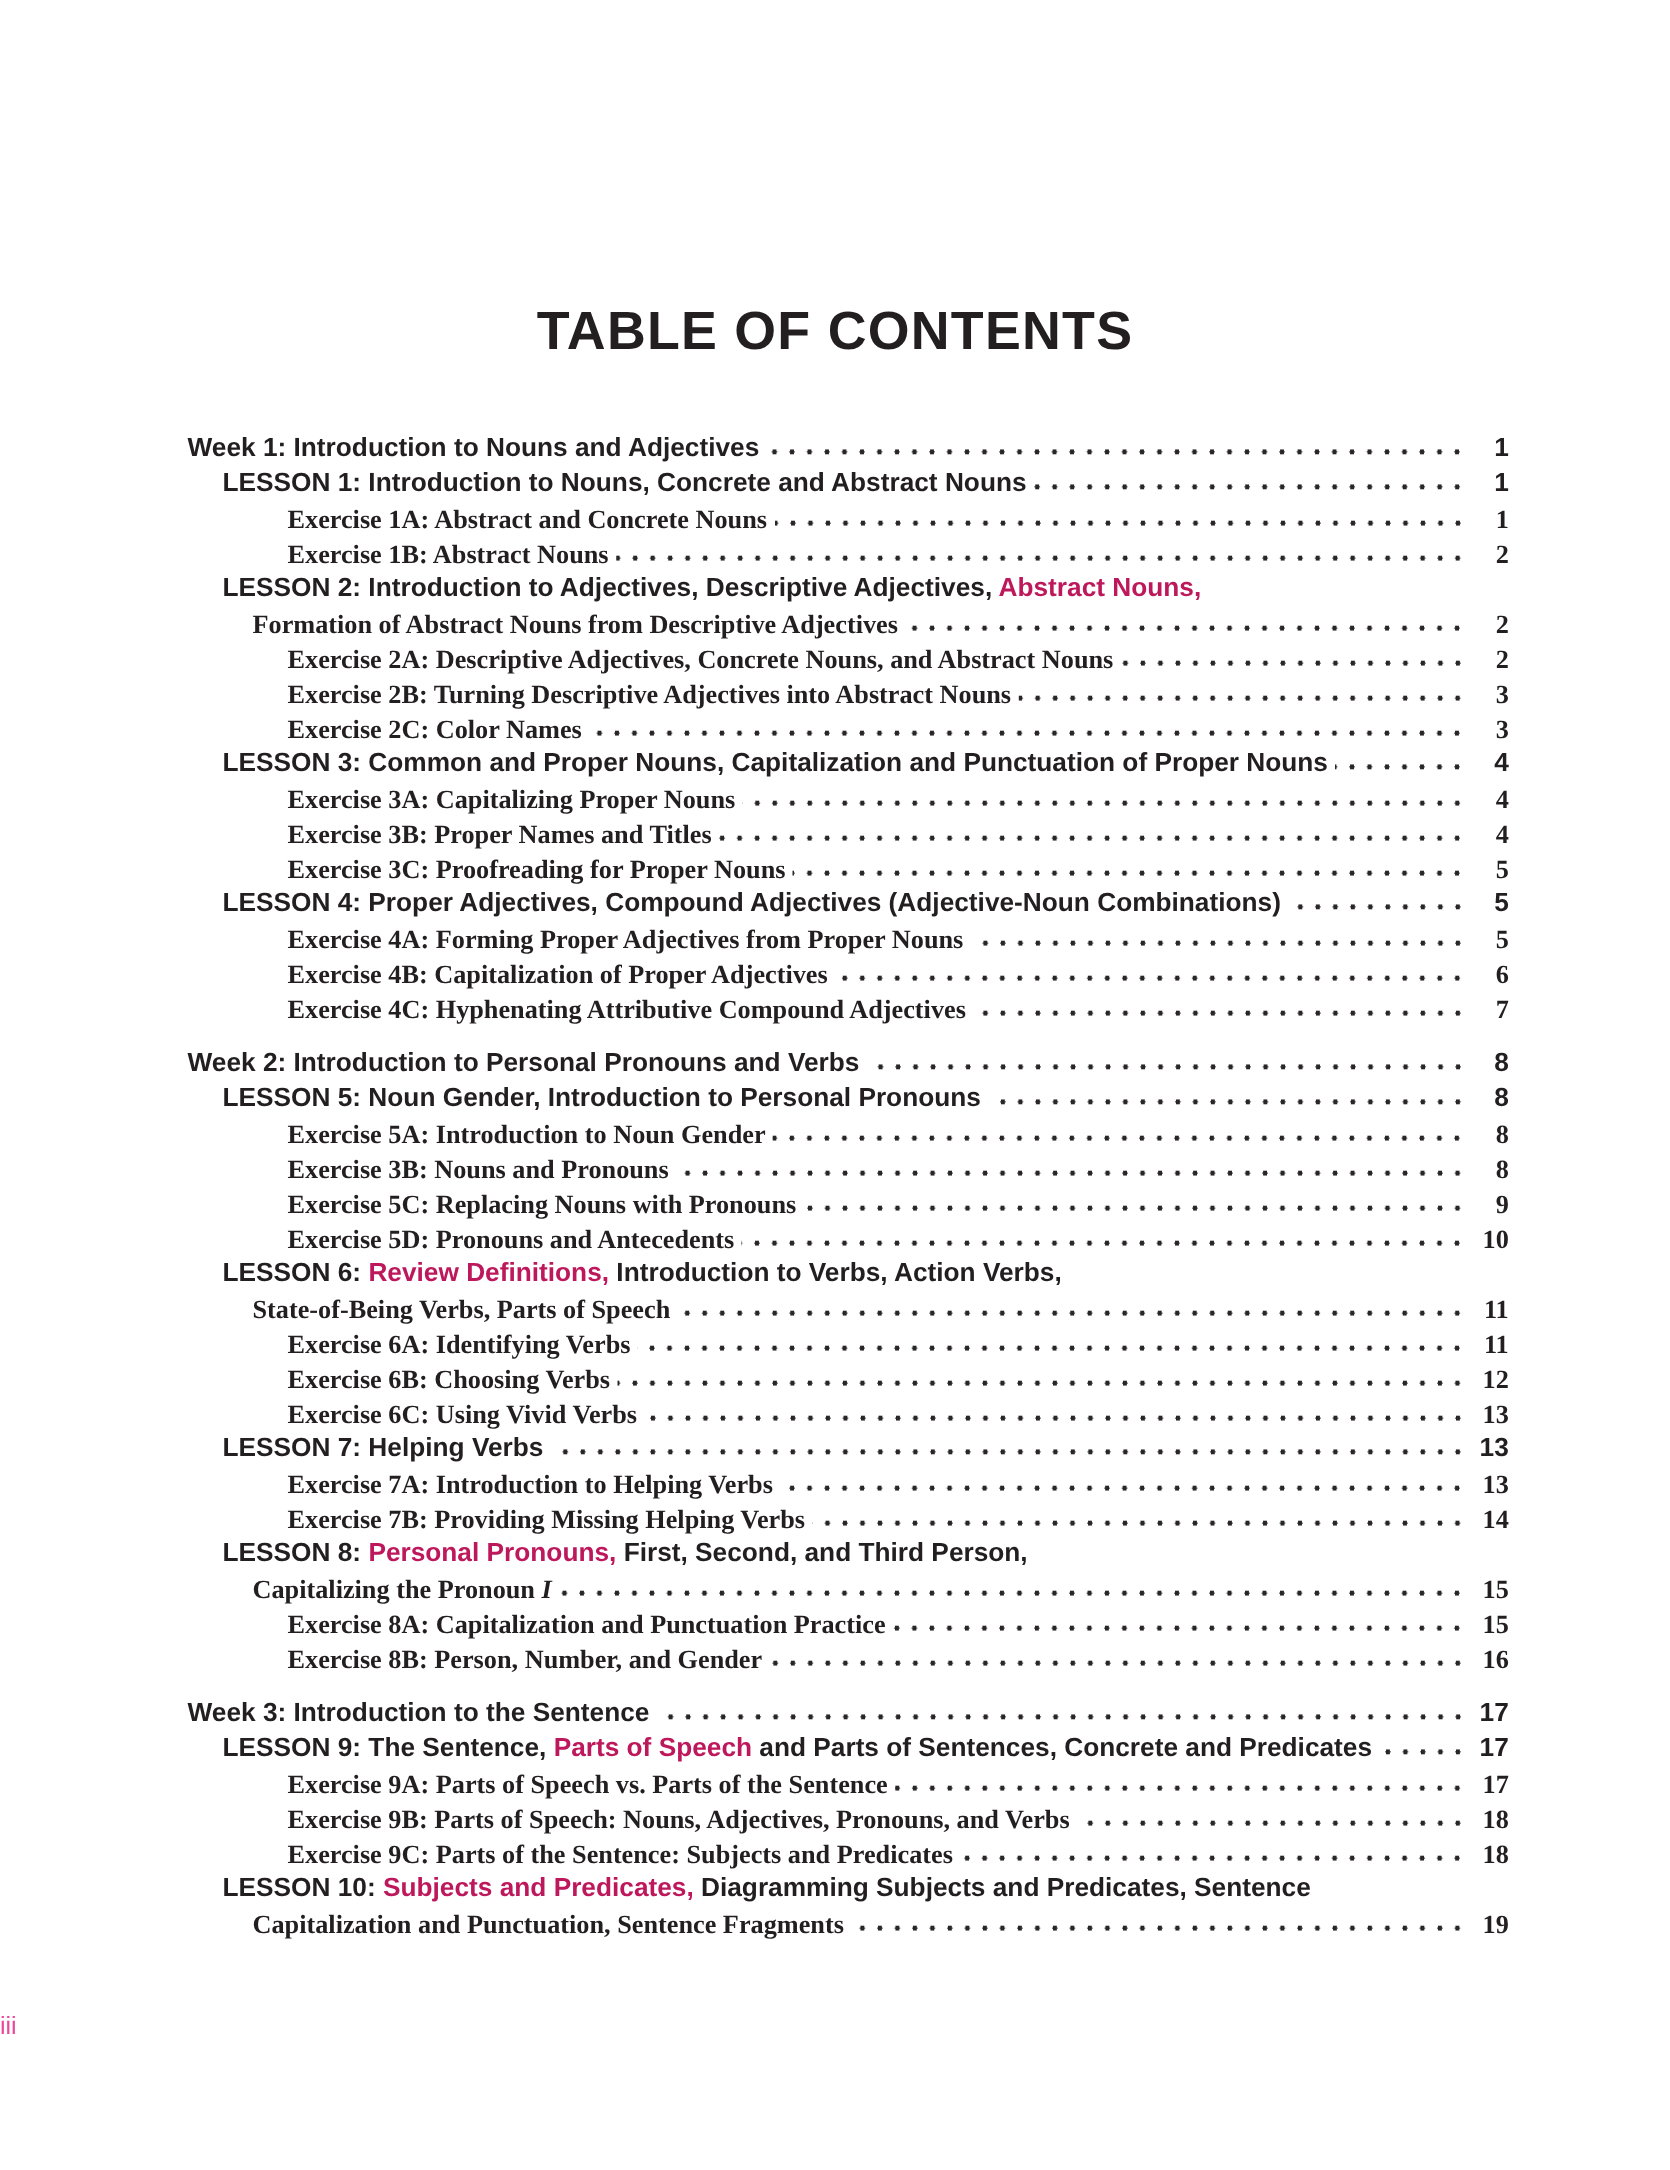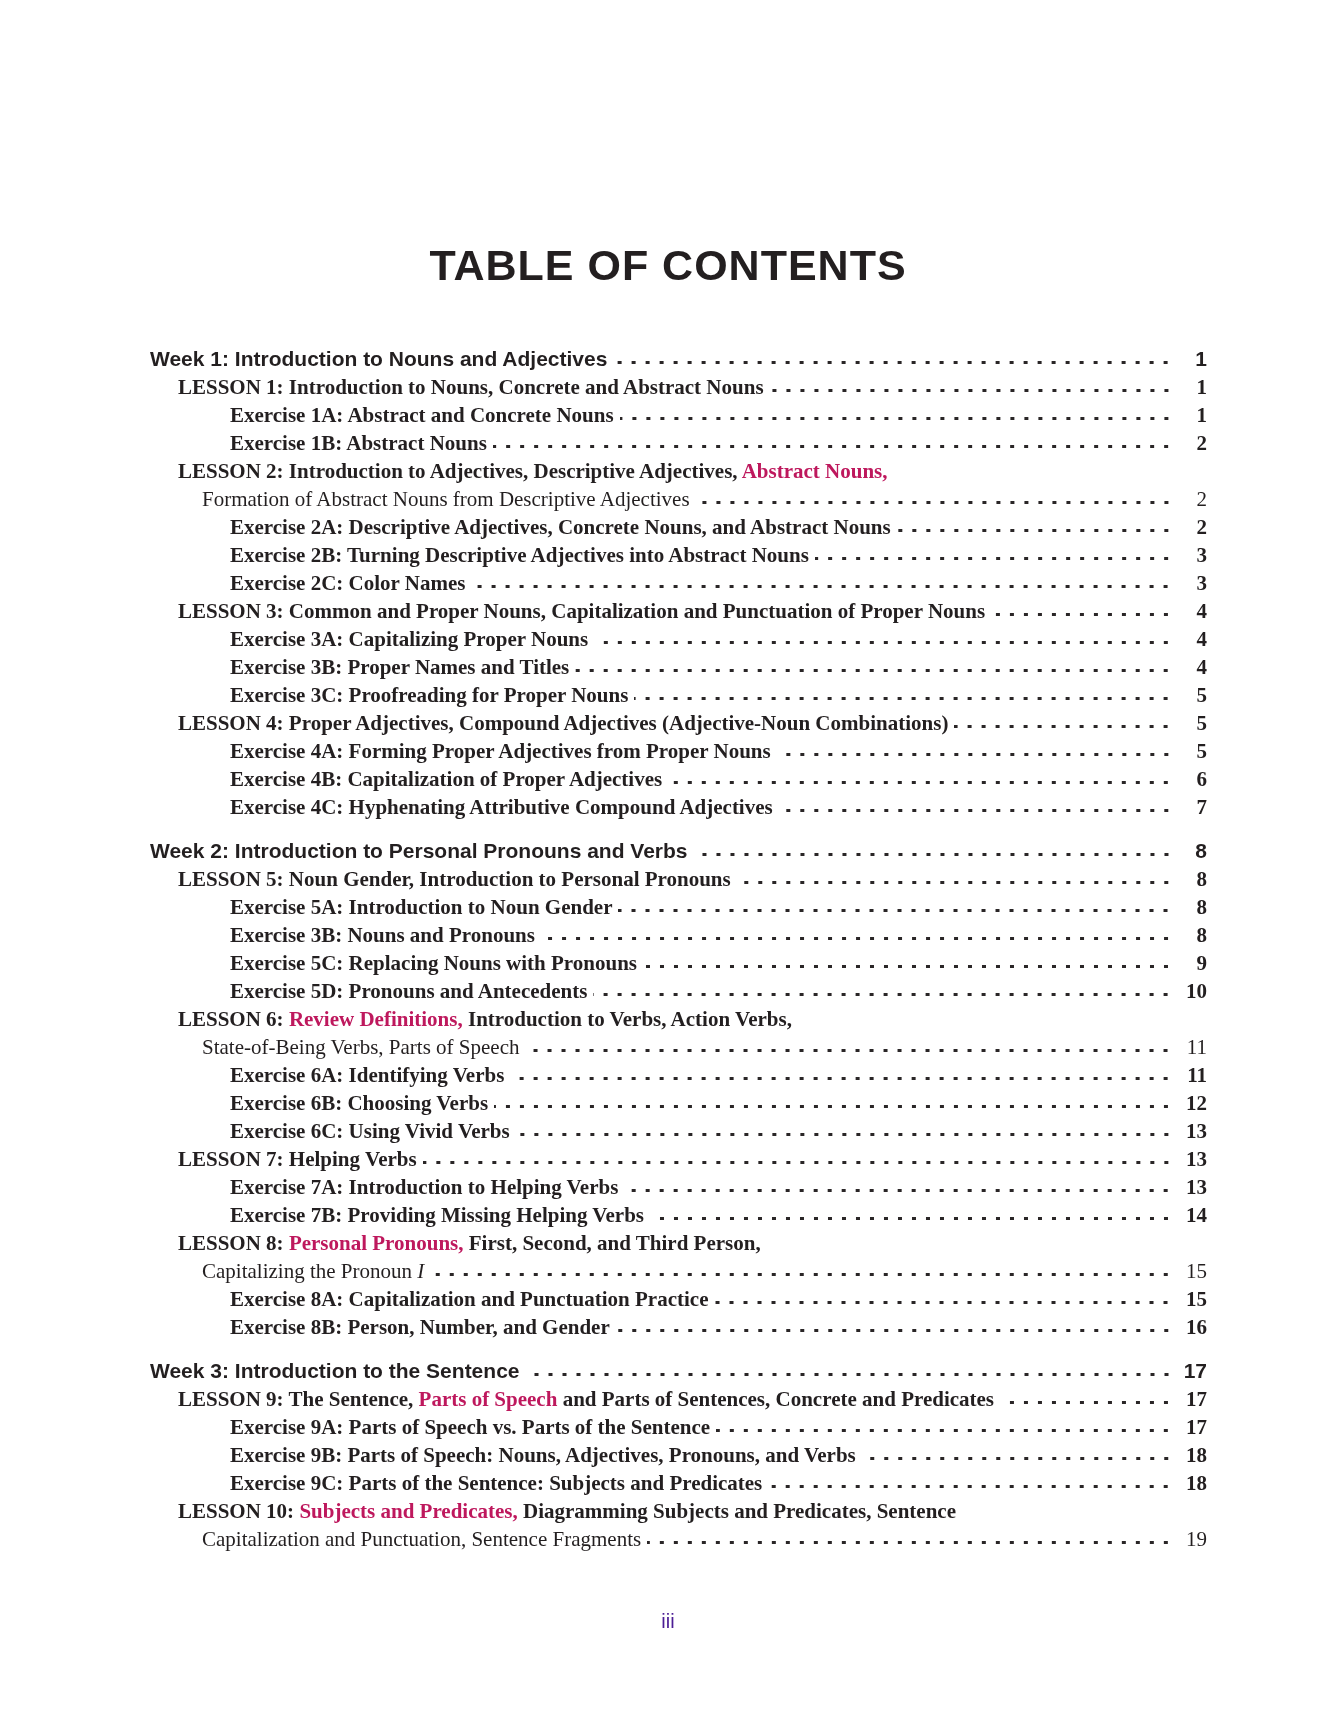--- a/index.html
+++ b/index.html
@@ -34,27 +34,27 @@
     line-height: 28px;
     font-size: 21px;
     white-space: nowrap;
   }
   .lvl-week {
     font-family: "Liberation Sans", sans-serif;
     font-weight: 700;
     padding-left: 0;
   }
   .lvl-lesson {
-    font-family: Liberation Serif, serif;
+    font-family: Liberation Sans, sans-serif;
     font-weight: 700;
     padding-left: 28px;
   }
   .lvl-cont {
     font-family: "Liberation Serif", serif;
-    font-weight: 400;
+    font-weight: 700;
     padding-left: 52px;
   }
   .lvl-exercise {
     font-family: "Liberation Serif", serif;
     font-weight: 700;
     padding-left: 80px;
   }
   .toc-text { flex: 0 1 auto; }
   .seg-gray { color: #be185d; }
   .seg-italic { font-style: italic; }
@@ -71,24 +71,24 @@
   .page-num {
     flex: 0 0 auto;
     min-width: 26px;
     text-align: right;
   }
   .footer {
     position: absolute;
     top: 1610px;
     left: 0;
     width: 100%;
-    text-align: center;
+    text-align: left;
     font-family: "Liberation Sans", sans-serif;
     font-size: 20px;
-    color: #4c1d95;
+    color: #ec4899;
   }
 </style>
 </head>
 <body>
 
 <div class="page">
   <div class="doc-title">TABLE OF CONTENTS</div>
   <div class="toc">
       <div class="toc-section">
         <div class="toc-row lvl-week">

